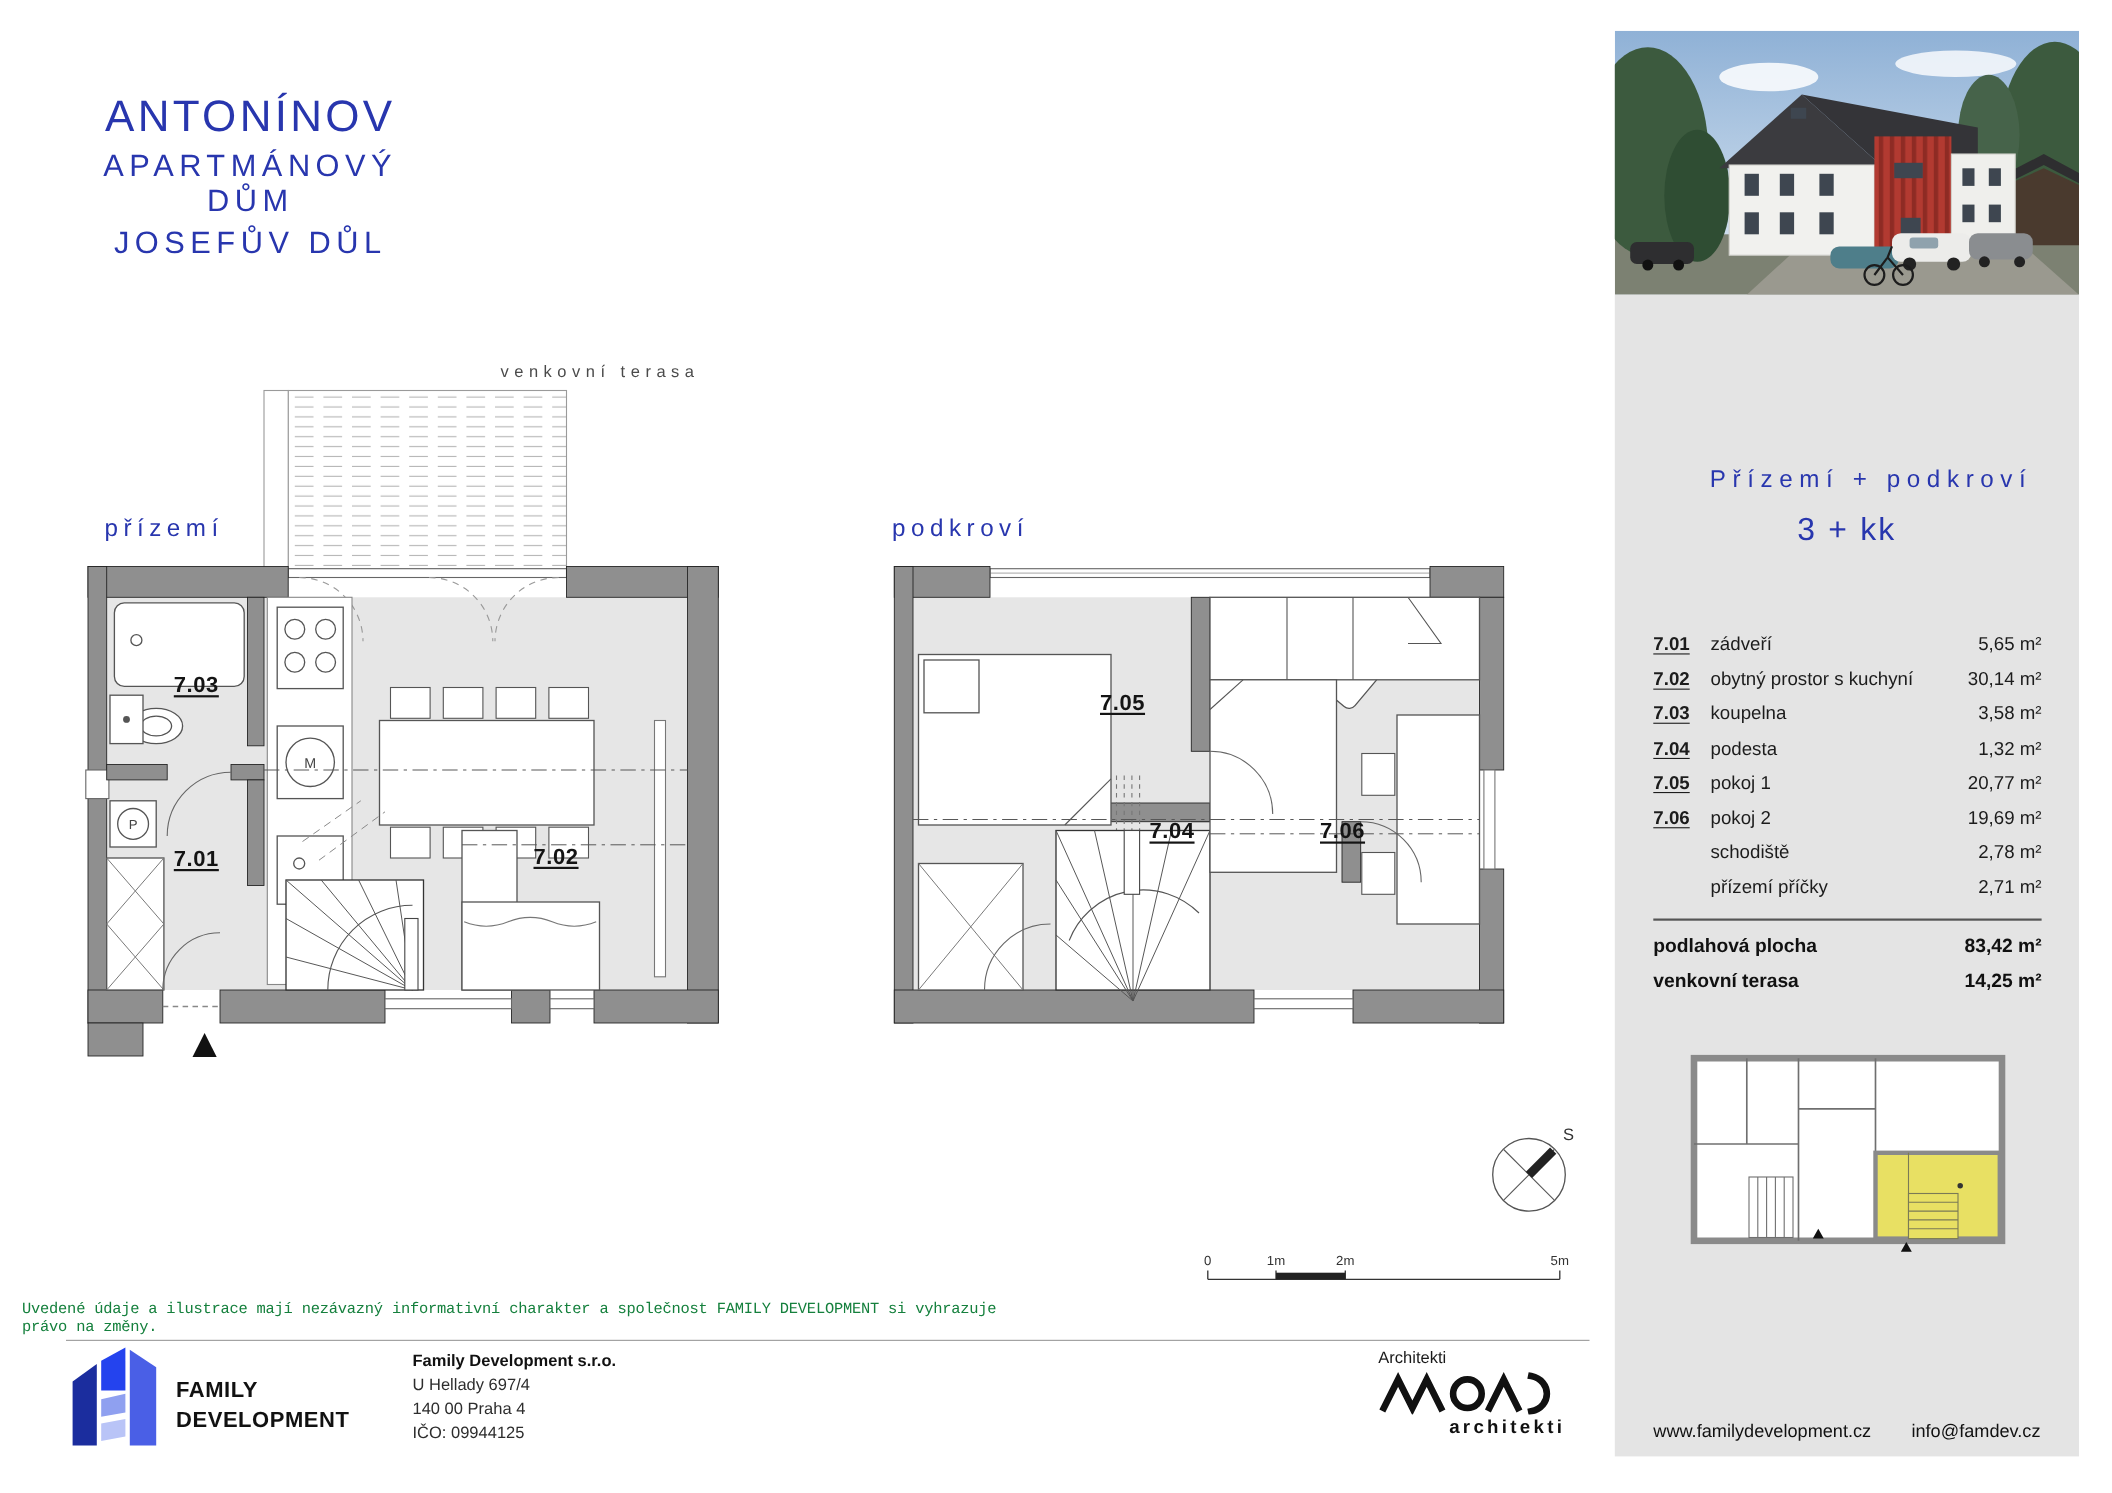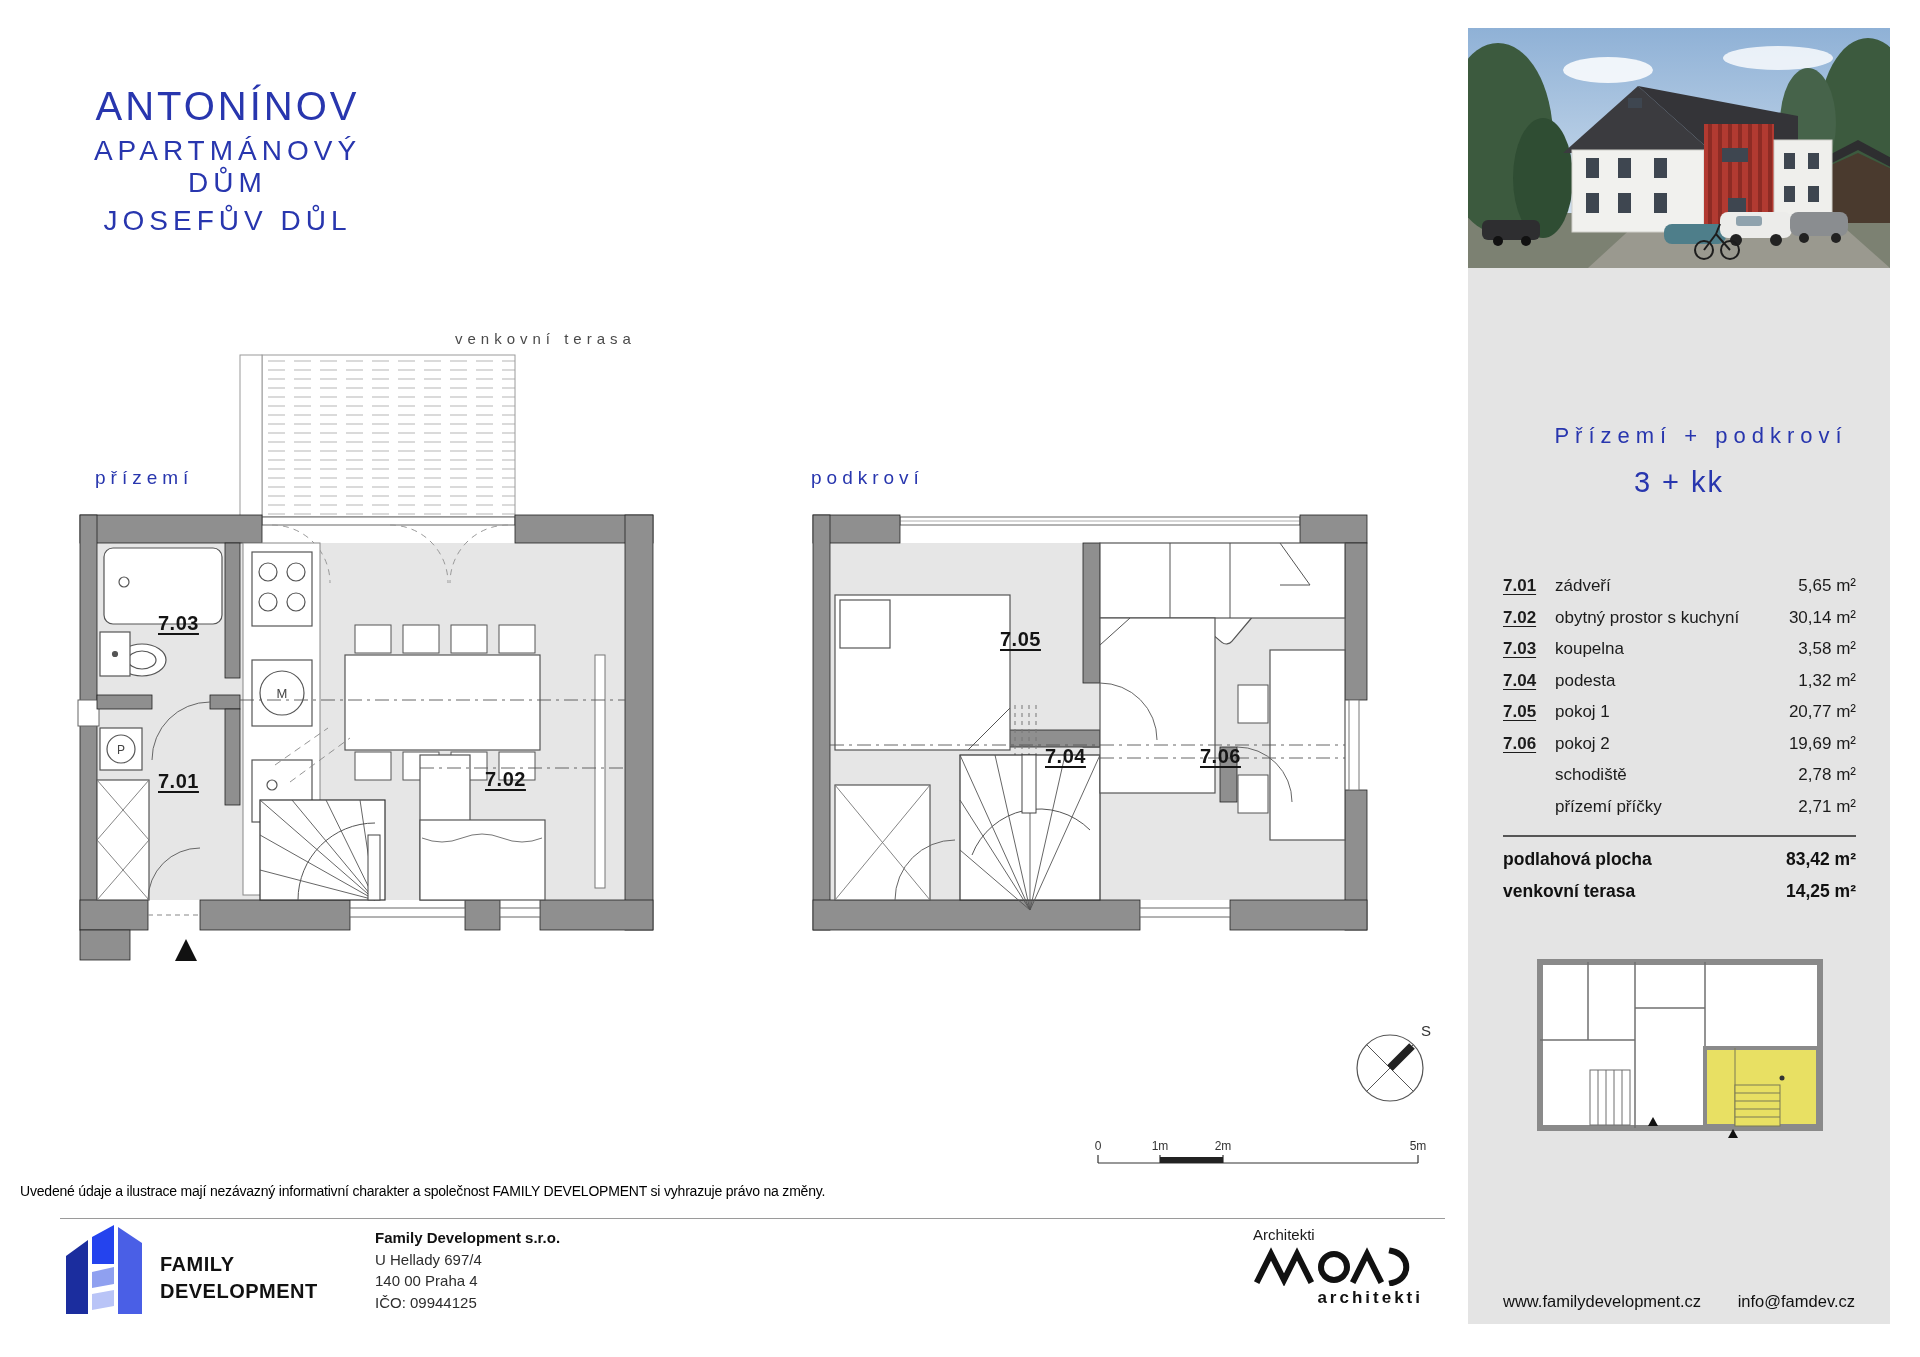--- a/index.html
+++ b/index.html
@@ -2,35 +2,35 @@
 <html><head>
 <meta charset="utf-8">
 <style>
   html,body{margin:0;padding:0;background:#fff;width:1920px;height:1357px;
     font-family:"Liberation Sans","DejaVu Sans",sans-serif;}
   #page{position:relative;width:1920px;height:1357px;background:#fff;overflow:hidden;}
   .abs{position:absolute;}
   .blue{color:#2836ae;}
   .title-main{font-size:40px;letter-spacing:3px;font-weight:400;}
   .title-sub{font-size:28px;letter-spacing:5px;margin-top:6px;}
-  .plan-label{font-size:19px;letter-spacing:5px;}
+  .plan-label{font-size:22px;letter-spacing:5px;}
   .terrace-label{font-size:15px;letter-spacing:5px;color:#4a4a4a;}
   .room-num{font-size:20px;font-weight:bold;color:#141414;text-decoration:underline;
     text-underline-offset:3px;letter-spacing:0.5px;}
   .sidebar{background:#e4e4e4;}
   .apt-title{font-size:30px;font-weight:bold;color:#111;text-align:center;}
   .apt-floors{font-size:22px;letter-spacing:6px;text-align:center;}
   .apt-layout{font-size:29px;letter-spacing:2px;text-align:center;}
   .room-row{display:grid;grid-template-columns:52px 1fr auto;height:31.5px;
     line-height:31.5px;font-size:17px;color:#1c1c1c;}
   .room-id{font-weight:bold;text-decoration:underline;text-underline-offset:3px;}
   .room-area{text-align:right;}
   .tot-row{display:grid;grid-template-columns:1fr auto;height:31.5px;line-height:31.5px;
     font-size:17.5px;font-weight:bold;color:#111;}
-  .disclaimer{font-size:14px;letter-spacing:-0.2px;color:#000000;}
+  .disclaimer{font-size:14px;letter-spacing:-0.2px;color:#15803d;font-family:Liberation Mono, monospace;}
   .addr{font-size:15px;line-height:21.5px;color:#2d2d2d;}
   .addr .b{font-weight:bold;color:#111;}
   .fd-text{font-size:20px;font-weight:bold;color:#111;line-height:27px;letter-spacing:0.5px;}
   .arch-small{font-size:15px;color:#1a1a1a;}
   .arch-bold{font-size:17px;font-weight:bold;letter-spacing:3px;color:#111;}
   .links{font-size:16.5px;font-weight:normal;color:#111;}
   .hline{background:#9a9a9a;height:1px;}
 </style>
 </head>
 <body>

